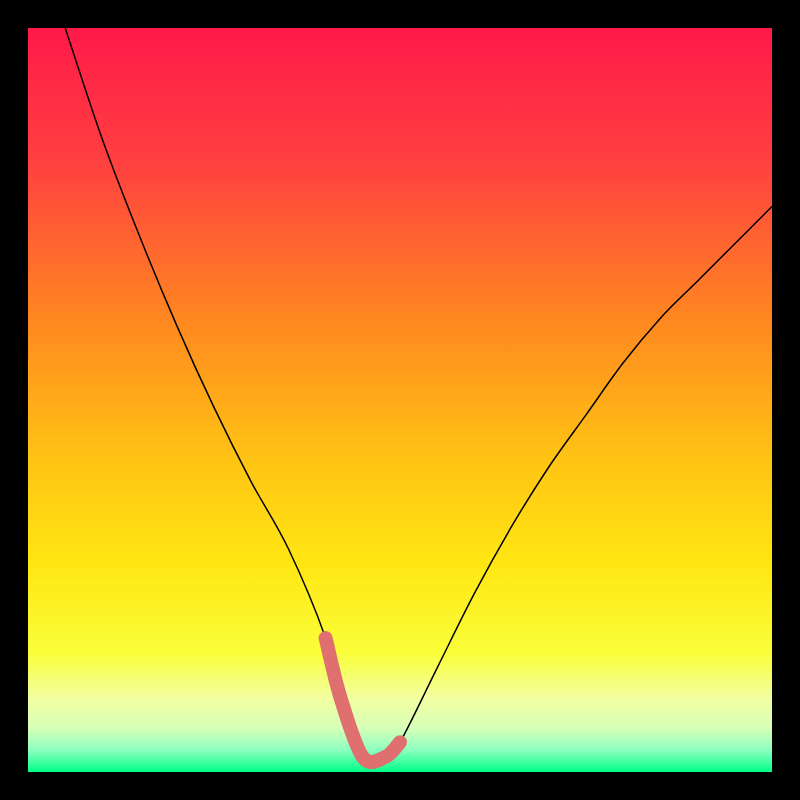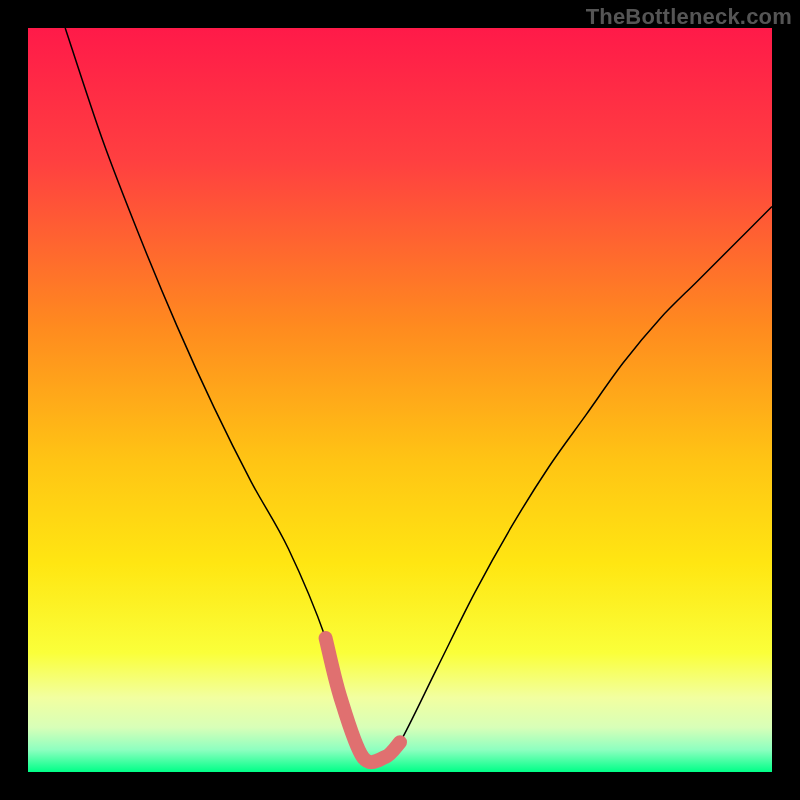--- a/index.html
+++ b/index.html
@@ -64,14 +64,13 @@
       </defs>
       <rect x="0" y="0" width="744" height="744" fill="url(#bg)"></rect>
     </svg>
 
     <svg id="curve-svg" class="curve-layer" viewBox="0 0 100 100" preserveAspectRatio="none">
         <path d="M 5 0 C 5.833333333333333 2.5, 8.333333333333334 10.333333333333332, 10 15 C 11.666666666666666 19.666666666666668, 13.333333333333334 23.833333333333332, 15 28 C 16.666666666666668 32.166666666666664, 18.333333333333332 36.166666666666664, 20 40 C 21.666666666666668 43.833333333333336, 23.333333333333332 47.5, 25 51 C 26.666666666666668 54.5, 28.333333333333332 57.833333333333336, 30 61 C 31.666666666666668 64.16666666666667, 33.333333333333336 66.5, 35 70 C 36.666666666666664 73.5, 38.833333333333336 78.66666666666667, 40 82 C 41.166666666666664 85.33333333333333, 41.166666666666664 87.33333333333333, 42 90 C 42.833333333333336 92.66666666666667, 44 96.66666666666667, 45 98 C 46 99.33333333333333, 47.166666666666664 98.33333333333333, 48 98 C 48.833333333333336 97.66666666666667, 48.833333333333336 98, 50 96 C 51.166666666666664 94, 53.333333333333336 89.33333333333333, 55 86 C 56.666666666666664 82.66666666666667, 58.333333333333336 79.16666666666667, 60 76 C 61.666666666666664 72.83333333333333, 63.333333333333336 69.83333333333333, 65 67 C 66.66666666666667 64.16666666666667, 68.33333333333333 61.5, 70 59 C 71.66666666666667 56.5, 73.33333333333333 54.333333333333336, 75 52 C 76.66666666666667 49.666666666666664, 78.33333333333333 47.166666666666664, 80 45 C 81.66666666666667 42.833333333333336, 83.33333333333333 40.833333333333336, 85 39 C 86.66666666666667 37.166666666666664, 88.33333333333333 35.666666666666664, 90 34 C 91.66666666666667 32.333333333333336, 93.33333333333333 30.666666666666668, 95 29 C 96.66666666666667 27.333333333333332, 99.16666666666667 24.833333333333332, 100 24" fill="none" stroke="#000000" stroke-width="0.25" vector-effect="non-scaling-stroke" style="stroke-width:1.5px"></path>
         <path d="M 40 82 C 40.333333333333336 83.33333333333333, 41.166666666666664 87.33333333333333, 42 90 C 42.833333333333336 92.66666666666667, 44 96.66666666666667, 45 98 C 46 99.33333333333333, 47.166666666666664 98.33333333333333, 48 98 C 48.833333333333336 97.66666666666667, 49.666666666666664 96.33333333333333, 50 96" fill="none" stroke="#e07070" stroke-linecap="round" stroke-linejoin="round" vector-effect="non-scaling-stroke" style="stroke-width:14px"></path>
       </svg>
   </div>
 
-  <div class="watermark">TheBottleneck.com</div>
 </div>
 
 </body></html>

